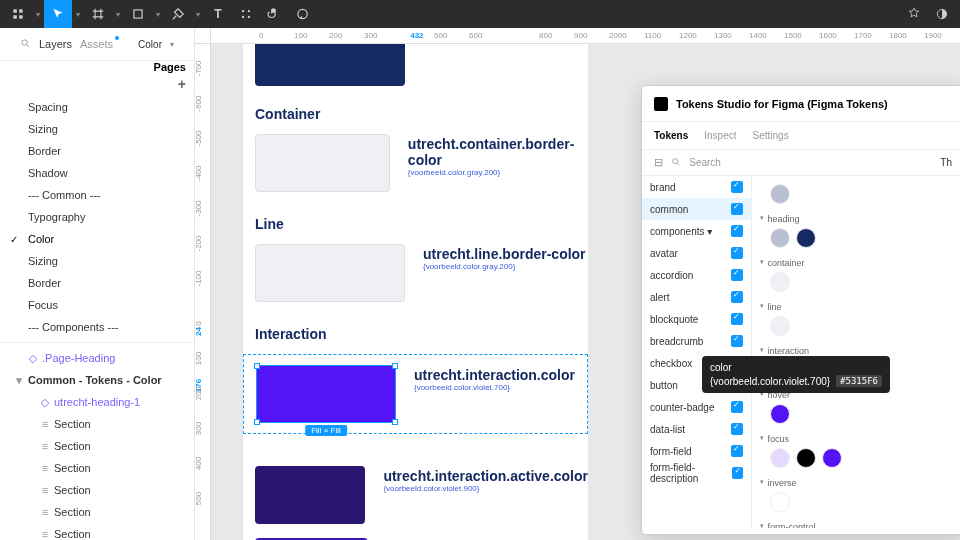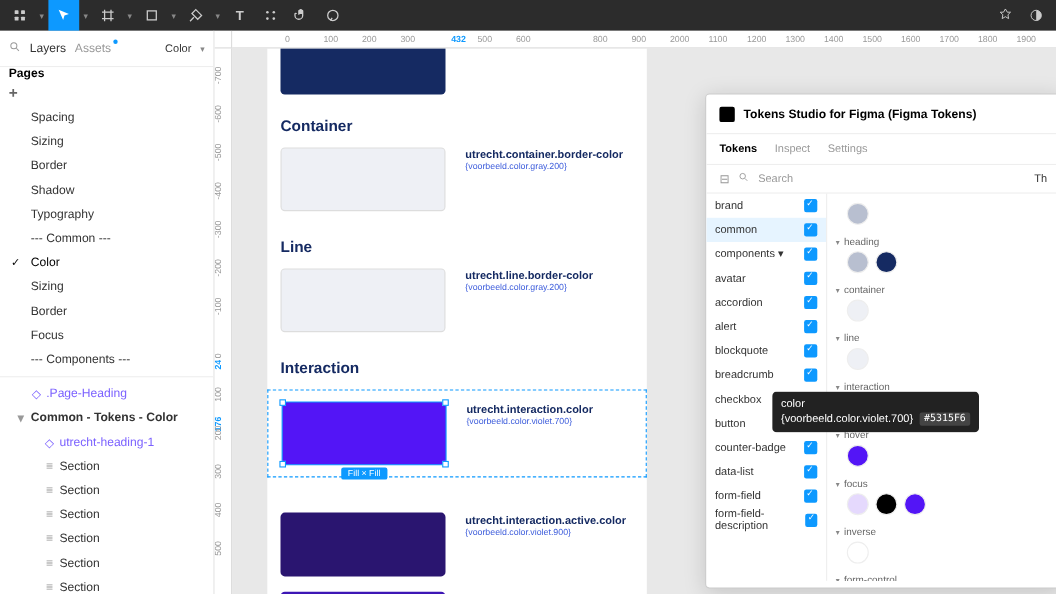--- a/index.html
+++ b/index.html
@@ -5,28 +5,28 @@
     * { box-sizing: border-box; margin: 0; padding: 0; }
     body { font-family: -apple-system, BlinkMacSystemFont, "Segoe UI", Helvetica, Arial, sans-serif; width: 960px; height: 540px; background: #fff; overflow: hidden; position: relative; }
     .toolbar { height: 28px; background: #2c2c2c; display: flex; align-items: center; color: #fff; padding: 0 4px; }
     .tb-btn { width: 28px; height: 28px; display: flex; align-items: center; justify-content: center; cursor: pointer; color: #ccc; }
     .tb-btn svg { width: 14px; height: 14px; }
     .tb-btn.active { background: #0d99ff; color: #fff; }
     .tb-caret { width: 12px; font-size: 8px; color: #888; display: flex; align-items: center; justify-content: center; }
     .tb-spacer { flex: 1; }
     .main { display: flex; height: calc(100% - 28px); }
     .left-panel { width: 195px; border-right: 1px solid #e5e5e5; background: #fff; display: flex; flex-direction: column; font-size: 11px; }
-    .lp-head { display: flex; align-items: center; height: 32px; padding: 0 8px; gap: 8px; justify-content: space-between; }
+    .lp-head { display: flex; align-items: center; height: 32px; padding: 0 20px; gap: 8px; justify-content: space-between; }
     .lp-head .search-ic { color: #999; }
     .lp-head .tab { color: #333; font-size: 11px; }
     .lp-head .tab2 { color: #999; position: relative; }
     .lp-head .dot { position: absolute; top: -2px; right: -6px; width: 4px; height: 4px; background: #0d99ff; border-radius: 50%; }
     .lp-head .color-lbl { margin-left: auto; color: #333; font-size: 10px; }
     .lp-head .caret { font-size: 8px; color: #888; }
-    .pages-head { display: flex; justify-content: space-between; align-items: flex-start; height: 32px; padding: 0 8px; font-weight: 600; font-size: 11px; border-top: 1px solid #eee; flex-direction: column; }
+    .pages-head { display: flex; justify-content: space-between; align-items: flex-end; height: 32px; padding: 0 8px; font-weight: 600; font-size: 11px; border-top: 1px solid #eee; flex-direction: column; }
     .pages-list { padding: 4px 0; border-bottom: 1px solid #eee; }
     .page-item { height: 22px; display: flex; align-items: center; padding-left: 28px; font-size: 11px; color: #333; }
     .page-item.active { color: #000; }
     .page-item.active::before { content: '✓'; position: absolute; margin-left: -18px; font-size: 10px; }
     .layers { padding: 4px 0; flex: 1; overflow: hidden; }
     .layer-item { height: 22px; display: flex; align-items: center; padding-left: 28px; font-size: 11px; color: #333; gap: 4px; }
     .layer-item.purple { color: #7b61ff; }
     .layer-item.bold { font-weight: 600; }
     .layer-ic { width: 10px; height: 10px; display: inline-flex; align-items: center; justify-content: center; color: #999; }
     .layer-item.purple .layer-ic { color: #7b61ff; }
@@ -38,21 +38,21 @@
     .ruler-h .tick.blue { color: #0d99ff; font-weight: 600; }
     .ruler-v { position: absolute; top: 16px; left: 0; bottom: 0; width: 16px; background: #fff; border-right: 1px solid #ddd; font-size: 8px; color: #999; z-index: 5; }
     .ruler-v .tick { position: absolute; left: 3px; transform: rotate(-90deg) translateX(-50%); transform-origin: left center; }
     .ruler-v .tick.blue { color: #0d99ff; font-weight: 600; }
     .ruler-corner { position: absolute; top: 0; left: 0; width: 16px; height: 16px; background: #fff; border-right: 1px solid #ddd; border-bottom: 1px solid #ddd; z-index: 6; }
     .frame { position: absolute; top: 16px; left: 48px; width: 345px; height: 1000px; background: #fff; }
     .sec-title { font-size: 14px; font-weight: 600; color: #152a62; padding-left: 12px; }
     .swatch-row { display: flex; align-items: flex-start; gap: 18px; padding-left: 12px; }
     .swatch { width: 150px; height: 58px; border-radius: 4px; }
     .swatch-info { padding-top: 2px; }
-    .sw-label { font-size: 10px; font-weight: 600; color: #152a62; }
+    .sw-label { font-size: 14px; font-weight: 600; color: #152a62; }
     .sw-token { font-size: 8px; color: #3b5bdb; }
     .selected-wrap { border: 1px dashed #0d99ff; padding: 10px 12px; position: relative; }
     .selected-swatch { position: relative; border: 1px solid #0d99ff; }
     .sel-handle { position: absolute; width: 6px; height: 6px; background: #fff; border: 1px solid #0d99ff; }
     .sel-handle.tl { top: -3px; left: -3px; }
     .sel-handle.tr { top: -3px; right: -3px; }
     .sel-handle.bl { bottom: -3px; left: -3px; }
     .sel-handle.br { bottom: -3px; right: -3px; }
     .fill-tag { position: absolute; bottom: -14px; left: 50%; transform: translateX(-50%); background: #0d99ff; color: #fff; font-size: 8px; padding: 1px 6px; border-radius: 2px; white-space: nowrap; }
 
@@ -63,21 +63,21 @@
     .pp-tab { color: #999; }
     .pp-tab.active { color: #000; font-weight: 600; }
     .pp-search { display: flex; align-items: center; gap: 8px; padding: 6px 12px; border-bottom: 1px solid #eee; font-size: 10px; color: #999; }
     .pp-body { display: flex; height: calc(100% - 96px); }
     .pp-left { width: 110px; border-right: 1px solid #eee; overflow-y: auto; }
     .tok-item { display: flex; align-items: center; justify-content: space-between; height: 22px; padding: 0 8px; font-size: 10px; color: #333; }
     .tok-item.hl { background: #e6f4ff; }
     .tok-check { width: 12px; height: 12px; background: #0d99ff; border-radius: 2px; position: relative; }
     .tok-check::after { content: '✓'; color: #fff; font-size: 8px; position: absolute; top: -1px; left: 2px; }
     .pp-right { flex: 1; padding: 4px 8px; overflow-y: auto; position: relative; }
-    .cat-head { display: flex; align-items: flex-end; gap: 4px; font-size: 9px; color: #666; margin-top: 6px; }
+    .cat-head { display: flex; align-items: flex-start; gap: 4px; font-size: 9px; color: #666; margin-top: 6px; }
     .cat-head .tri { font-size: 7px; color: #888; }
     .dots { display: flex; gap: 6px; flex-wrap: wrap; padding: 4px 0 4px 10px; }
     .dot-c { width: 20px; height: 20px; border-radius: 50%; border: 1px solid #eee; }
     .dot-c.black { background: #000; }
     .dot-c.navy { background: #152a62; }
     .dot-c.gray { background: rgba(21,42,98,0.3); }
     .dot-c.ltgray { background: #eef0f5; }
     .dot-c.violet { background: #5315f6; }
     .dot-c.ltviolet { background: #e5d9fd; }
     .dot-c.white { background: #fff; }
@@ -172,22 +172,22 @@
     </div>
     <div class="pages-head">
       <span>Pages</span>
       <span style="font-size:14px;color:#666">+</span>
     </div>
     <div class="pages-list" id="pages-list">
         <div class="page-item" style="position: relative;">Spacing</div>
         <div class="page-item" style="position: relative;">Sizing</div>
         <div class="page-item" style="position: relative;">Border</div>
         <div class="page-item" style="position: relative;">Shadow</div>
+        <div class="page-item" style="position: relative;">--- Common ---</div>
         <div class="page-item" style="position: relative;">Typography</div>
-        <div class="page-item" style="position: relative;">--- Common ---</div>
         <div class="page-item active" style="position: relative;">Color</div>
         <div class="page-item" style="position: relative;">Sizing</div>
         <div class="page-item" style="position: relative;">Border</div>
         <div class="page-item" style="position: relative;">Focus</div>
         <div class="page-item" style="position: relative;">--- Components ---</div>
       </div>
     <div class="layers">
       <div class="layer-item purple">
         <span class="layer-ic">◇</span>
         <span>.Page-Heading</span>

